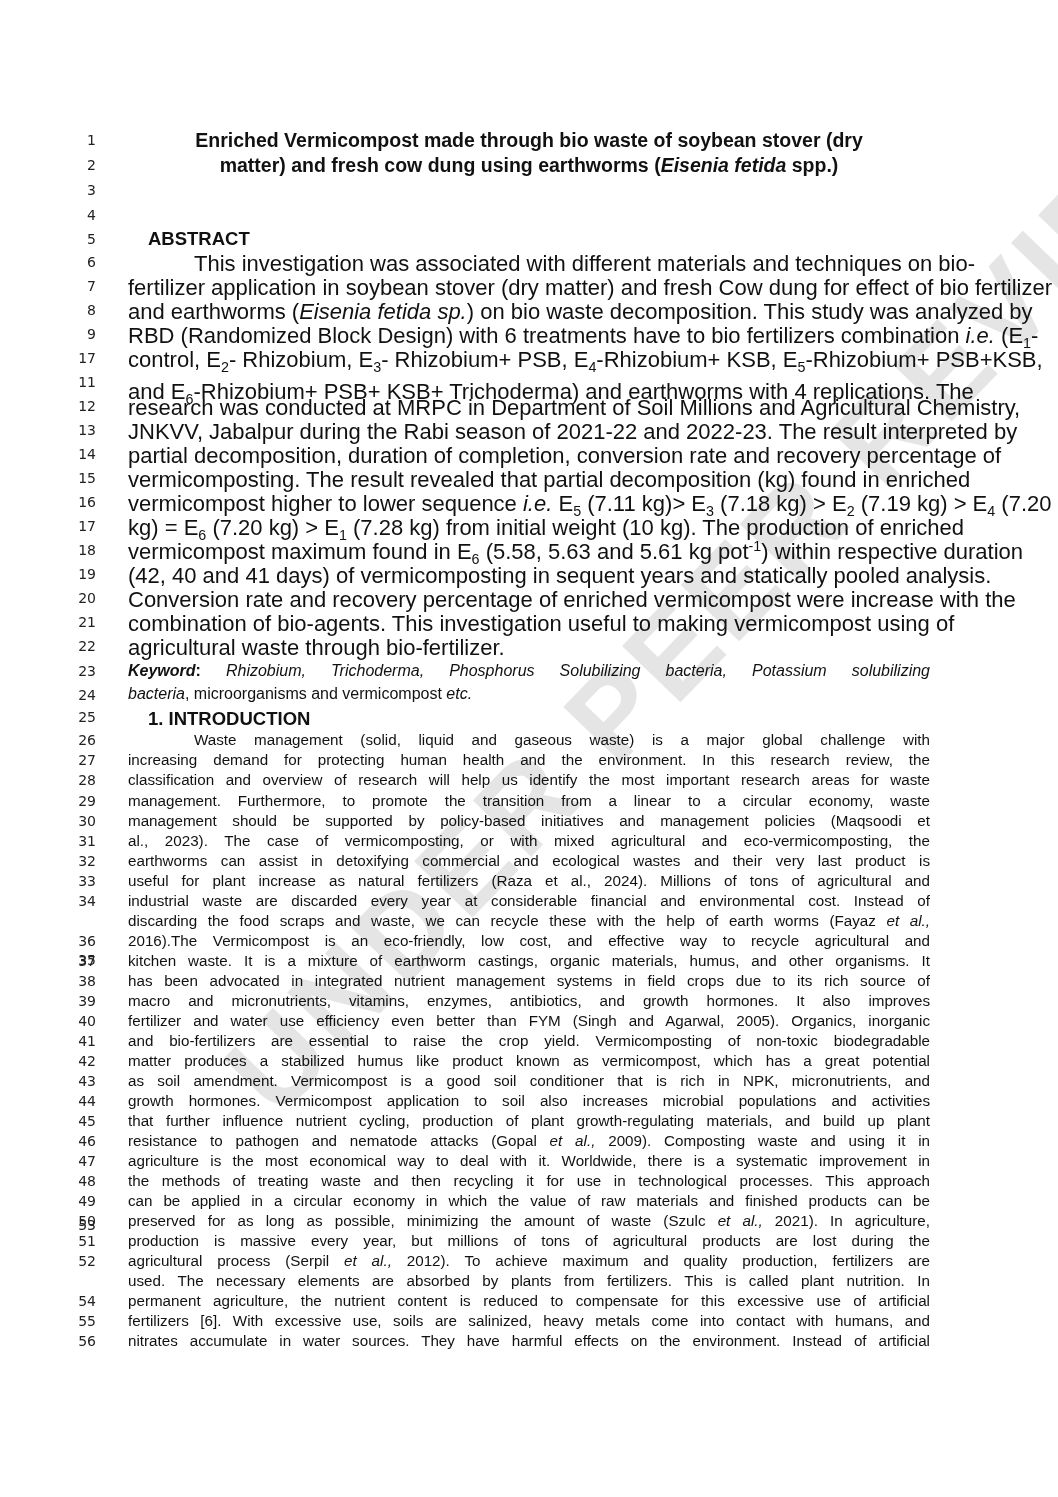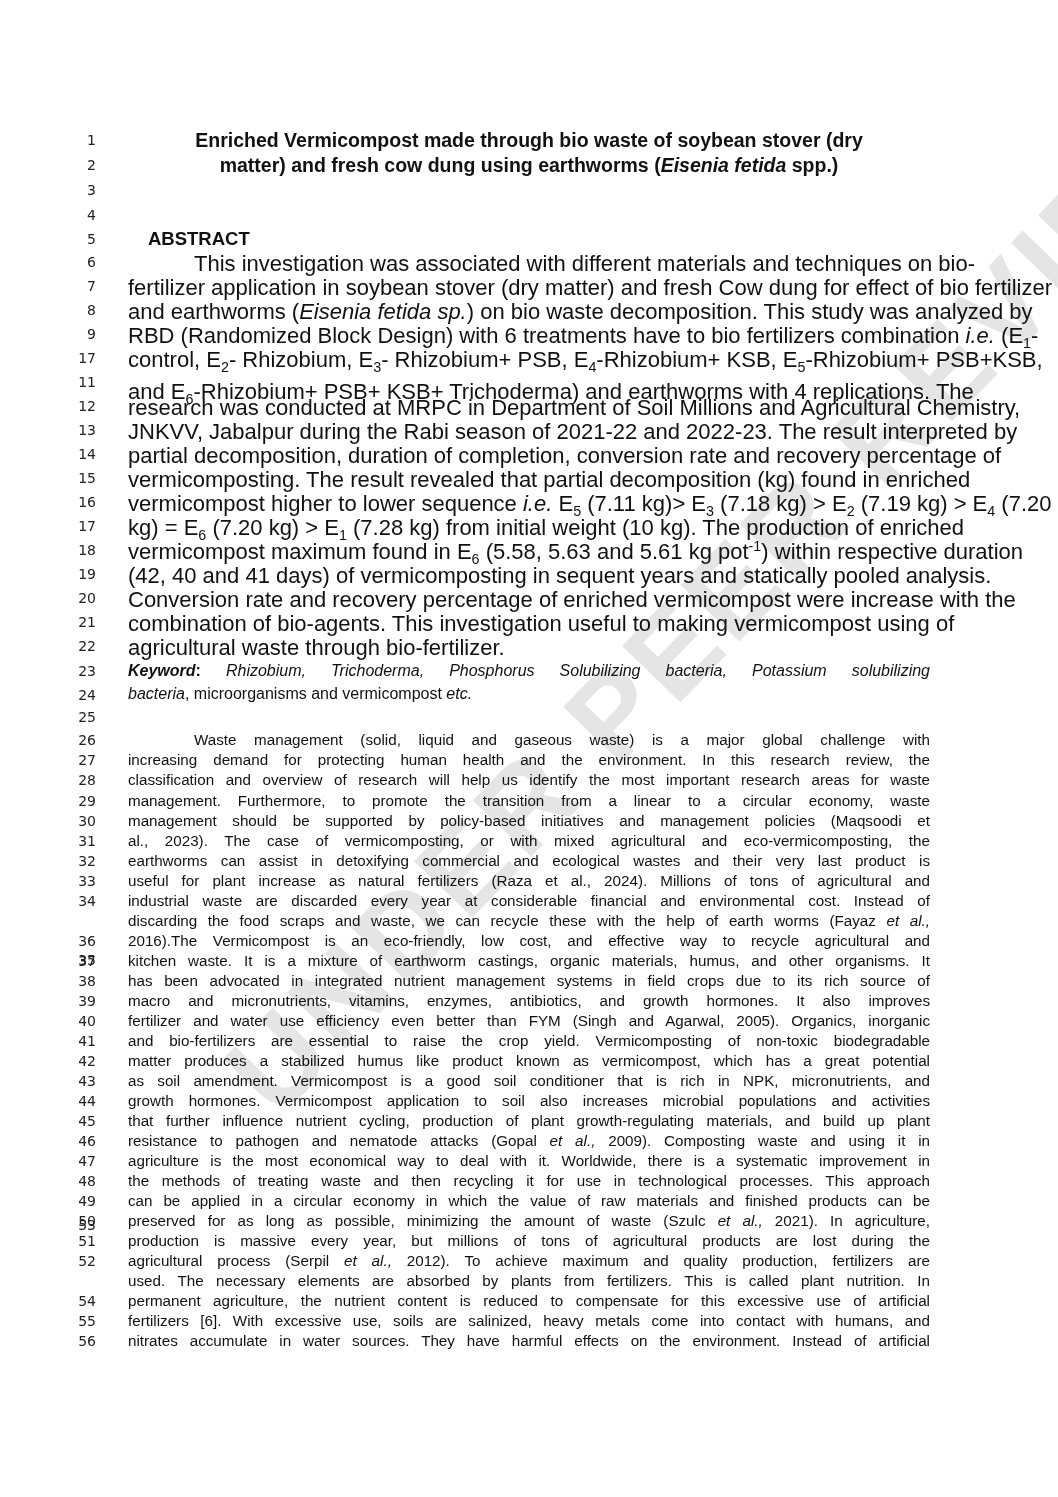--- a/index.html
+++ b/index.html
@@ -103,20 +103,21 @@
     <div class="line abs just" style="top:539px"><span>vermicompost maximum found in E</span><sub>6</sub><span> (5.58, 5.63 and 5.61 kg pot</span><sup>-1</sup><span>) within respective duration</span></div>
     <div class="line abs just" style="top:563px">(42, 40 and 41 days) of vermicomposting in sequent years and statically pooled analysis.</div>
     <div class="line abs just" style="top:587px">Conversion rate and recovery percentage of enriched vermicompost were increase with the</div>
     <div class="line abs just" style="top:611px">combination of bio-agents. This investigation useful to making vermicompost using of</div>
     <div class="line abs" style="top:635px">agricultural waste through bio-fertilizer.</div>
   </div>
 
   <div class="line" style="top:685px; font-size:16px"><i>bacteria</i><span>, microorganisms and vermicompost </span><i>etc.</i></div>
   <div class="line just" style="top:662px; font-size:16px"><b><i>Keyword</i><span>:</span></b><i> Rhizobium, Trichoderma, Phosphorus Solubilizing bacteria, Potassium solubilizing</i></div>
 
+  <div class="line heading" style="top:708px">1. INTRODUCTION</div>
   <div>
     <div class="line intro just indent" style="top:731px">Waste management (solid, liquid and gaseous waste) is a major global challenge with</div>
     <div class="line intro just" style="top:751px">increasing demand for protecting human health and the environment. In this research review, the</div>
     <div class="line intro just" style="top:771px">classification and overview of research will help us identify the most important research areas for waste</div>
     <div class="line intro just" style="top:792px">management. Furthermore, to promote the transition from a linear to a circular economy, waste</div>
     <div class="line intro just" style="top:812px">management should be supported by policy-based initiatives and management policies (Maqsoodi et</div>
     <div class="line intro just" style="top:832px">al., 2023). The case of vermicomposting, or with mixed agricultural and eco-vermicomposting, the</div>
     <div class="line intro just" style="top:852px">earthworms can assist in detoxifying commercial and ecological wastes and their very last product is</div>
     <div class="line intro just" style="top:872px">useful for plant increase as natural fertilizers (Raza et al., 2024). Millions of tons of agricultural and</div>
     <div class="line intro just" style="top:892px">industrial waste are discarded every year at considerable financial and environmental cost. Instead of</div>

